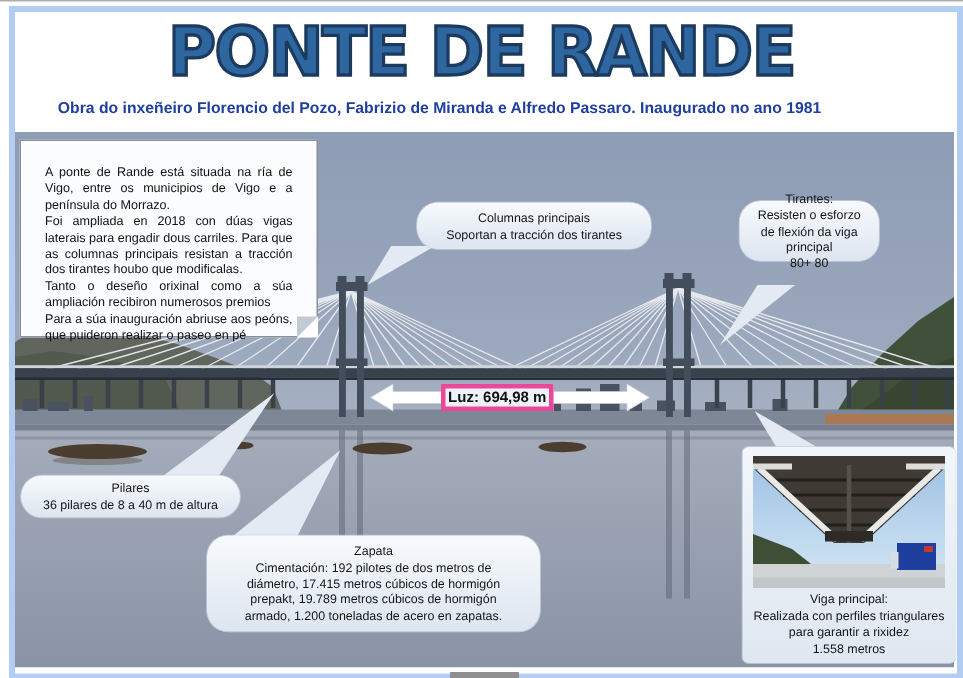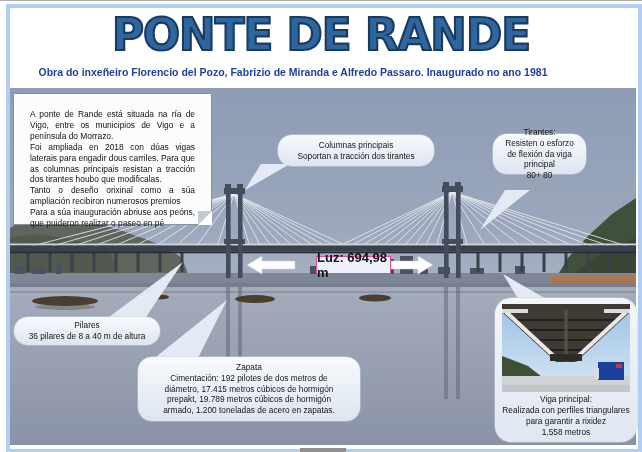--- a/index.html
+++ b/index.html
@@ -39,26 +39,26 @@
   .t-zapata{left:152px;top:300px;width:75px;height:60px;
        clip-path:polygon(0 100%,60% 100%,100% 0);}
   .t-viga{left:503px;top:274px;width:45px;height:26px;
        clip-path:polygon(0 0,100% 100%,35% 100%);}
   .b-columnas{left:262px;top:135px;width:156px;height:31px;margin-left:16px;}
   .b-tirantes{left:493px;top:134px;width:93px;height:40px;}
   .b-pilares{left:14px;top:317px;width:146px;height:28px;}
   .b-zapata{left:138px;top:357px;width:222px;height:64px;padding:2px 14px;box-sizing:border-box;}
   
   .luz{position:absolute;left:294px;top:256px;width:75px;height:18px;z-index:3;
-       background:#eef2f8;border:1px solid #ec4899;box-sizing:border-box;
+       background:#eef2f8;border:3px solid #ec4899;box-sizing:border-box;
        display:flex;align-items:center;justify-content:center;
-       font-size:13px;font-weight:bold;color:#111;margin-left:22px;}
+       font-size:10px;font-weight:bold;color:#111;}
   
   .viga-panel{position:absolute;left:495px;top:298px;width:142px;height:144px;
-       background:linear-gradient(#f2f6fa,#dfe7f1);border-radius:16px;z-index:3;
+       background:linear-gradient(#f2f6fa,#dfe7f1);border-radius:4px;z-index:3;
        box-shadow:0 0 0 .5px #c7d0dd;}
   .viga-photo{position:absolute;left:7px;top:6px;width:128px;height:88px;}
   .viga-text{position:absolute;left:0;top:96px;width:142px;text-align:center;
        font-size:8.3px;line-height:1.32;color:#151515;white-space:pre-line;}
   .scroll-thumb{position:absolute;left:300px;top:448px;width:46px;height:4px;
        background:#8f8f8f;z-index:7;}
 </style>
 </head>
 <body>
 

